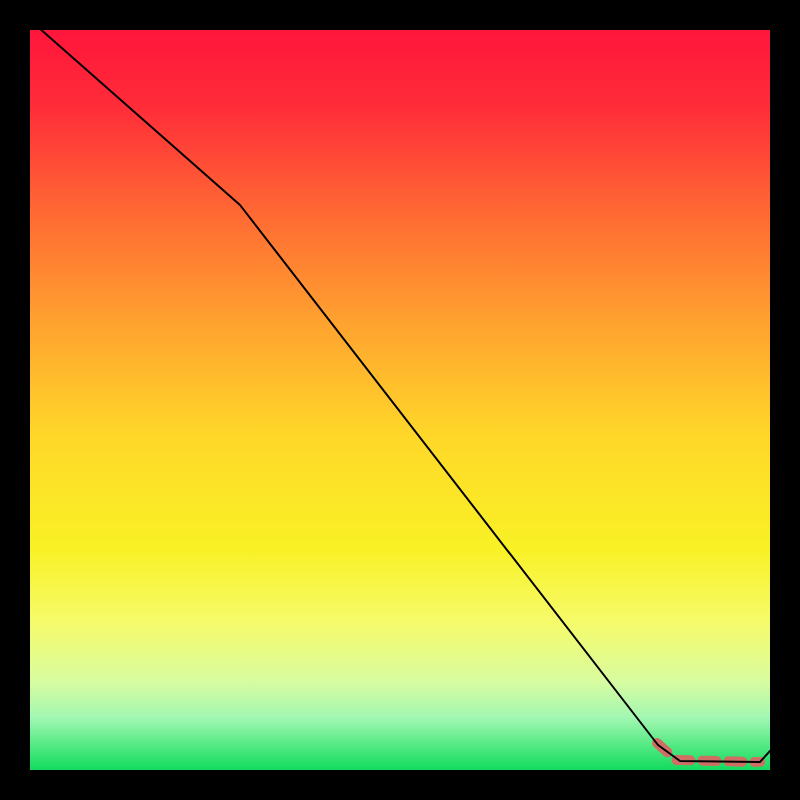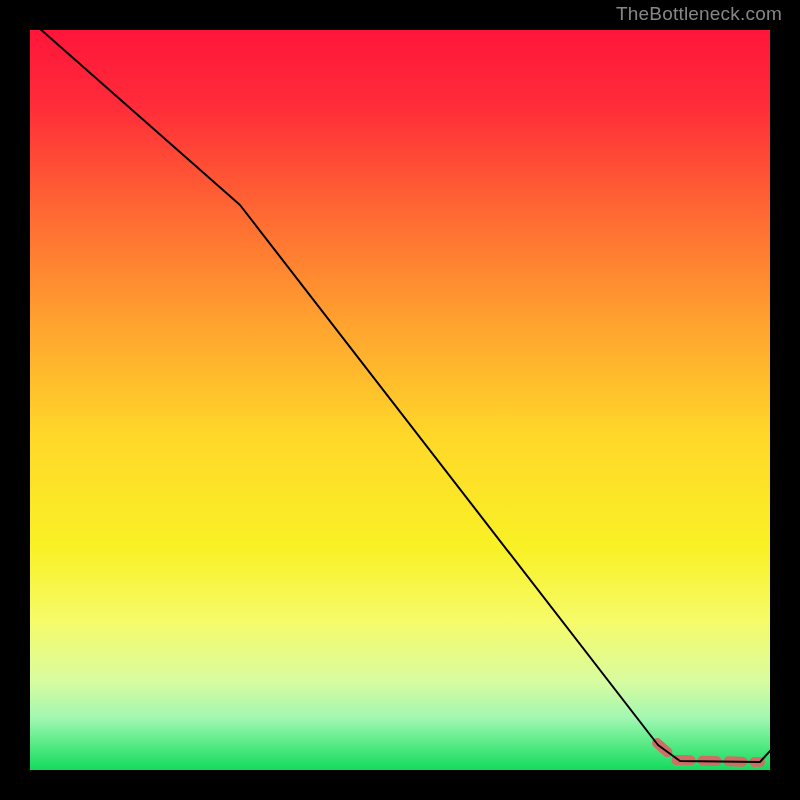--- a/index.html
+++ b/index.html
@@ -60,14 +60,13 @@
     <g clip-path="url(#plot-clip)">
 
       <polyline id="marker-band" fill="none" stroke="#cf6f64" stroke-width="10" stroke-linecap="round" stroke-dasharray="14 12" points="657,743 676,760 756,762"></polyline>
 
       <circle id="end-dot" cx="760" cy="762" r="5" fill="#cf6f64"></circle>
 
       <polyline id="main-curve" fill="none" stroke="#000000" stroke-width="2" stroke-linejoin="round" stroke-linecap="round" points="30,20 240,205 658,745 680,761 760,762 770,751"></polyline>
     </g>
   </svg>
 
-  <div class="attribution">TheBottleneck.com</div>
 </div>
 
 </body></html>

